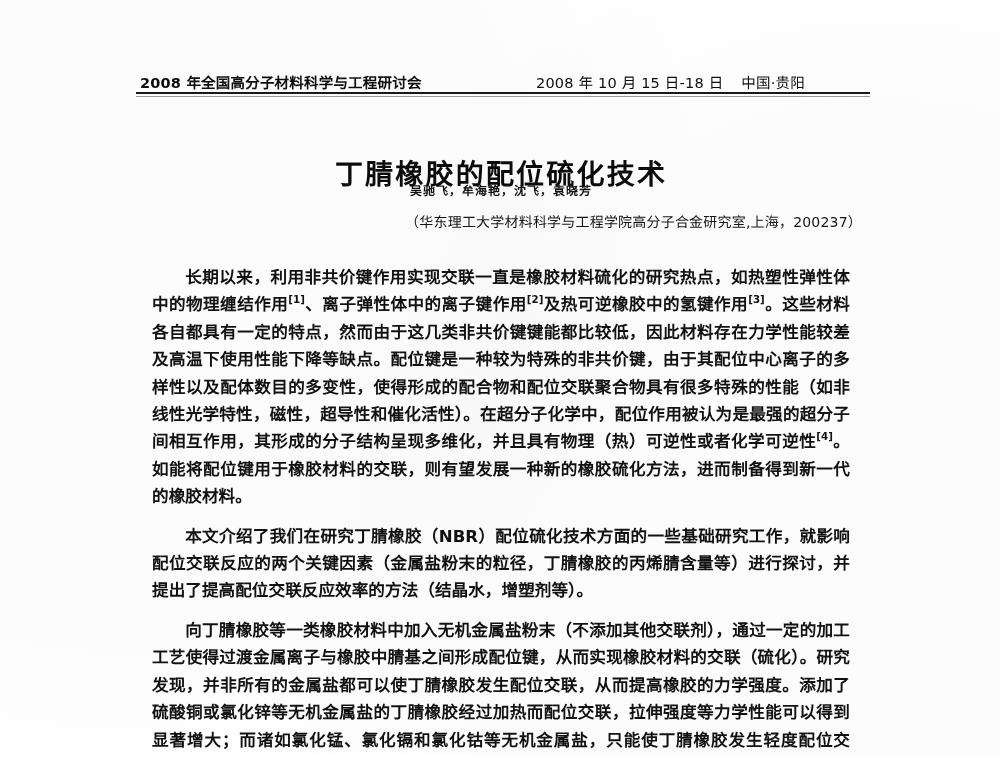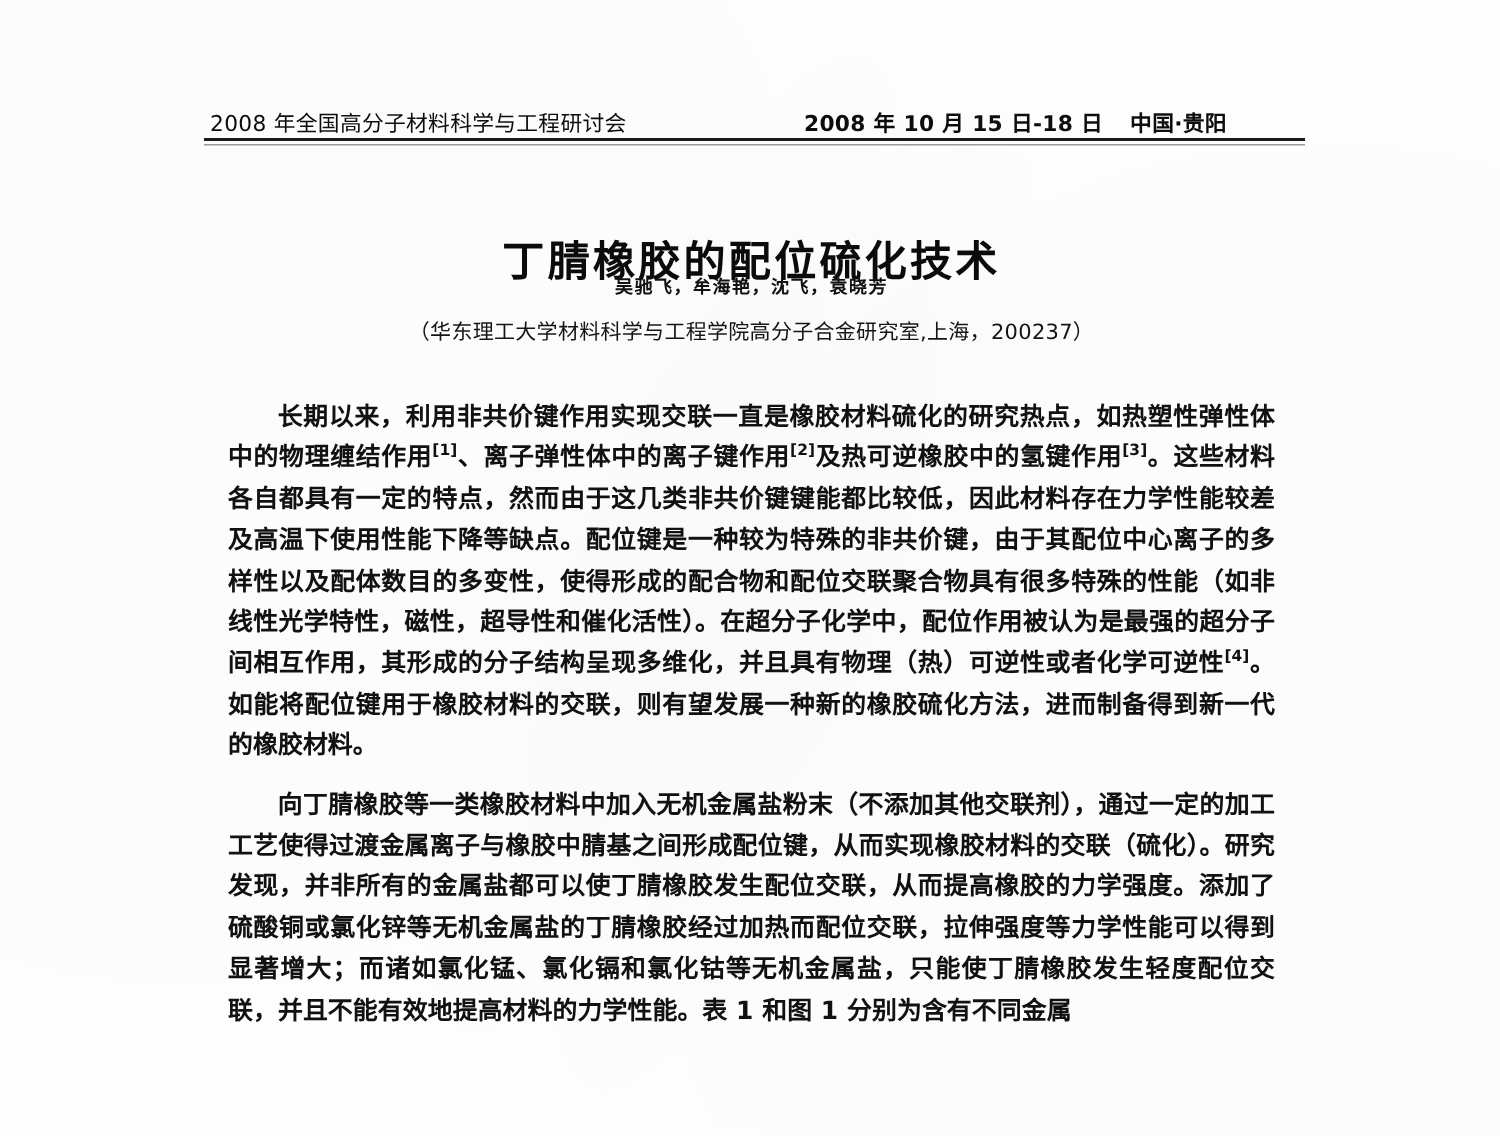--- a/index.html
+++ b/index.html
@@ -45,31 +45,31 @@
     left: 0;
     top: 66px;
     width: 722px;
     height: 24px;
     display: flex;
     align-items: flex-end;
     white-space: nowrap;
   }
   .runhead-left {
     font-size: 14.5px;
-    font-weight: 400;
+    font-weight: 700;
     letter-spacing: 0.2px;
     line-height: 1;
     color: #0d0d0d;
   }
   .runhead-right {
     position: absolute;
     left: 396px;
     bottom: 0;
     font-size: 14.5px;
-    font-weight: 700;
+    font-weight: 400;
     letter-spacing: 0.2px;
     line-height: 1;
     color: #0d0d0d;
   }
   .runhead-right .gap {
     display: inline-block;
     width: 18px;
   }
 
   .header-rule {
@@ -113,21 +113,21 @@
     letter-spacing: 1px;
     line-height: 1.2;
     color: #111;
   }
 
   .affiliation {
     position: absolute;
     left: 0;
     top: 214px;
     width: 722px;
-    text-align: center;
+    text-align: right;
     font-size: 14px;
     font-weight: 400;
     letter-spacing: 0.2px;
     line-height: 1.2;
     color: #141414;
   }
 
   
   .body-text {
     position: absolute;
@@ -185,18 +185,19 @@
     <div class="header-rule thin"></div>
 
     <div class="doc-title">丁腈橡胶的配位硫化技术</div>
 
     <div class="authors">吴驰飞，牟海艳，沈飞，袁晓芳</div>
 
     <div class="affiliation">（华东理工大学材料科学与工程学院高分子合金研究室,上海，200237）</div>
 
     <div class="body-text" id="body-text">
         <p>长期以来，利用非共价键作用实现交联一直是橡胶材料硫化的研究热点，如热塑性弹性体中的物理缠结作用<sup>[1]</sup>、离子弹性体中的离子键作用<sup>[2]</sup>及热可逆橡胶中的氢键作用<sup>[3]</sup>。这些材料各自都具有一定的特点，然而由于这几类非共价键键能都比较低，因此材料存在力学性能较差及高温下使用性能下降等缺点。配位键是一种较为特殊的非共价键，由于其配位中心离子的多样性以及配体数目的多变性，使得形成的配合物和配位交联聚合物具有很多特殊的性能（如非线性光学特性，磁性，超导性和催化活性）。在超分子化学中，配位作用被认为是最强的超分子间相互作用，其形成的分子结构呈现多维化，并且具有物理（热）可逆性或者化学可逆性<sup>[4]</sup>。如能将配位键用于橡胶材料的交联，则有望发展一种新的橡胶硫化方法，进而制备得到新一代的橡胶材料。</p>
+        <p>本文介绍了我们在研究丁腈橡胶（NBR）配位硫化技术方面的一些基础研究工作，就影响配位交联反应的两个关键因素（金属盐粉末的粒径，丁腈橡胶的丙烯腈含量等）进行探讨，并提出了提高配位交联反应效率的方法（结晶水，增塑剂等）。</p>
         <p class="last">向丁腈橡胶等一类橡胶材料中加入无机金属盐粉末（不添加其他交联剂），通过一定的加工工艺使得过渡金属离子与橡胶中腈基之间形成配位键，从而实现橡胶材料的交联（硫化）。研究发现，并非所有的金属盐都可以使丁腈橡胶发生配位交联，从而提高橡胶的力学强度。添加了硫酸铜或氯化锌等无机金属盐的丁腈橡胶经过加热而配位交联，拉伸强度等力学性能可以得到显著增大；而诸如氯化锰、氯化镉和氯化钴等无机金属盐，只能使丁腈橡胶发生轻度配位交联，并且不能有效地提高材料的力学性能。表 1 和图 1 分别为含有不同金属</p>
       </div>
 
   </div>
   <div class="bottom-fade"></div>
 </div>
 
 </body></html>

